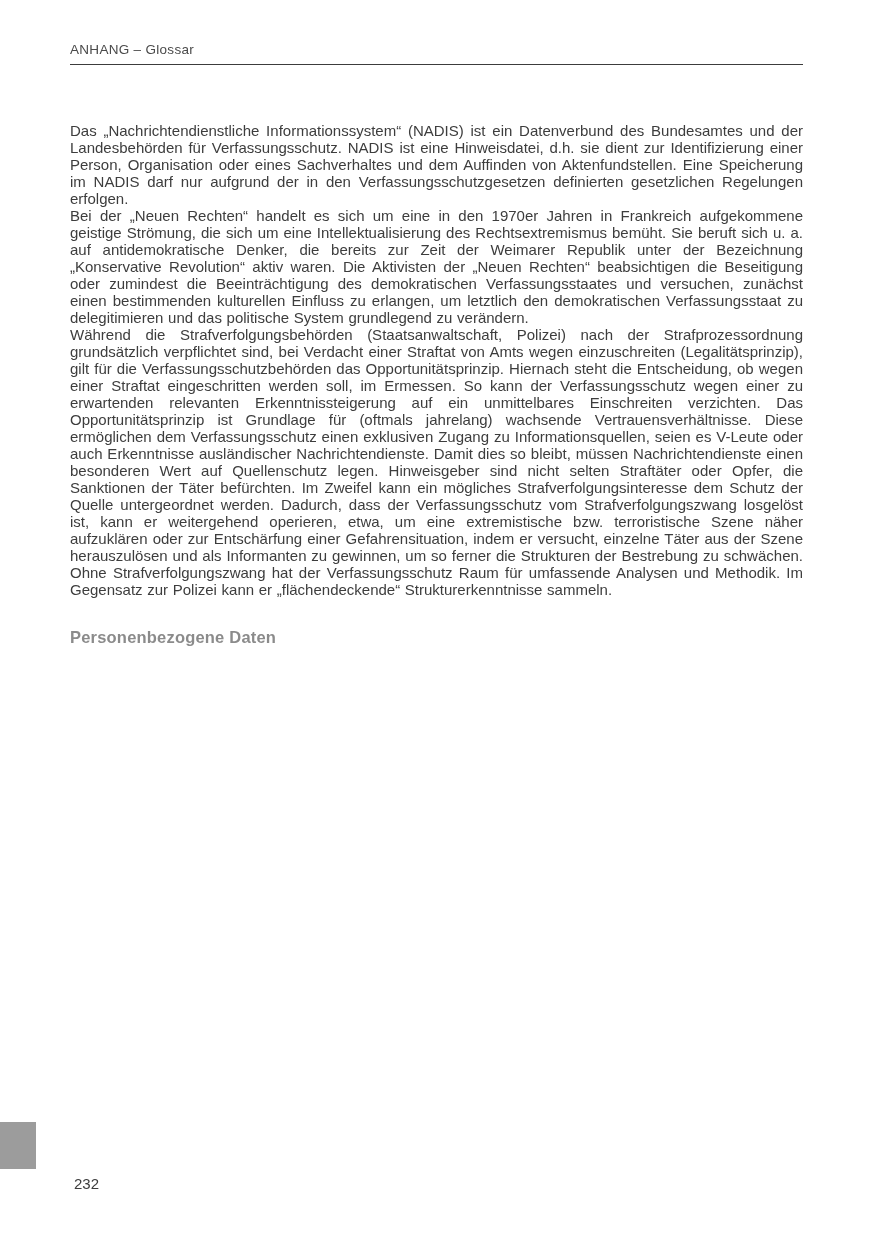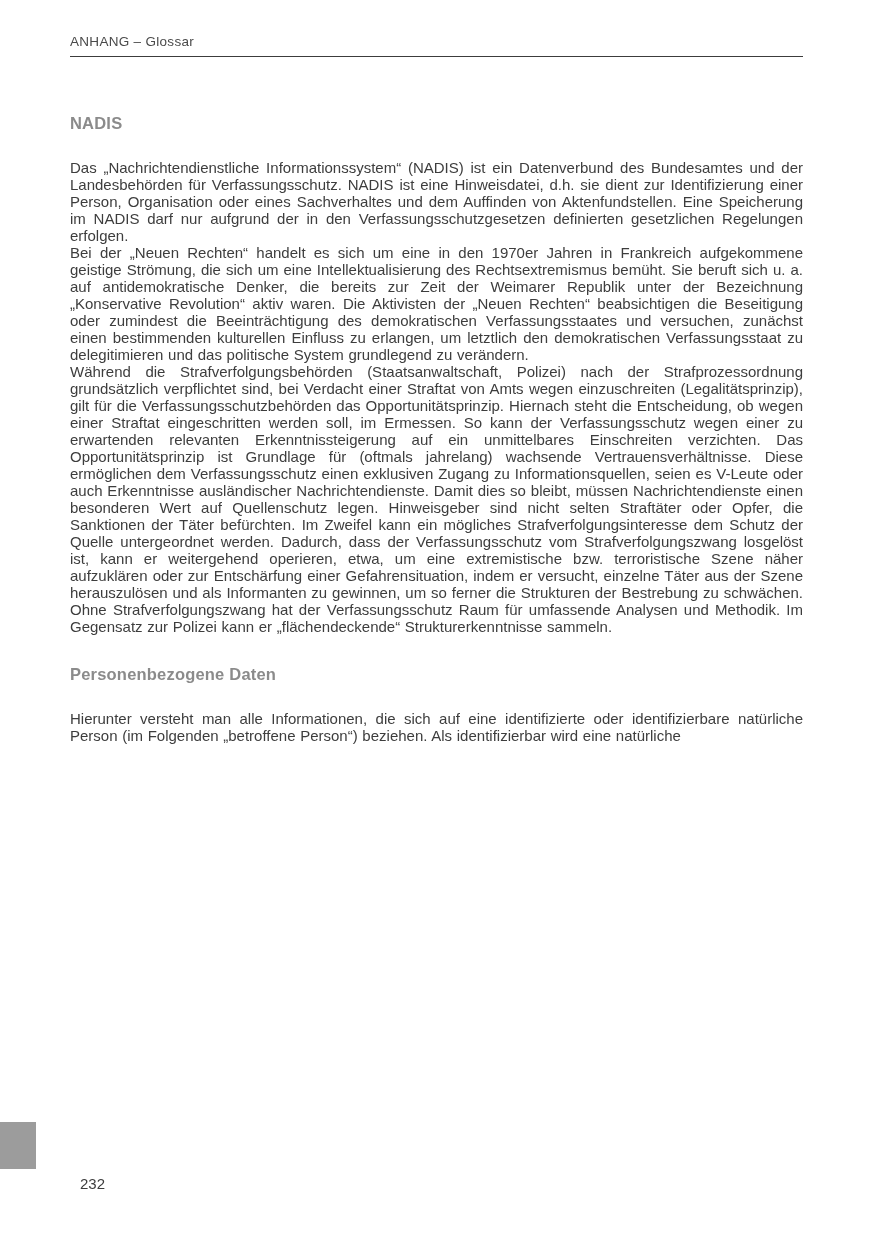--- a/index.html
+++ b/index.html
@@ -11,21 +11,21 @@
   .page {
     position: relative;
     width: 875px;
     height: 1241px;
     background: #ffffff;
     overflow: hidden;
     font-family: "Liberation Sans", sans-serif;
   }
   .content {
     position: relative;
-    margin: 4px 72px 0 70px;
+    margin: 12px 72px 0 70px;
     padding-top: 30px;
   }
   .running-head {
     font-size: 13.5px;
     color: #4a4a4a;
     letter-spacing: 0.3px;
   }
   .head-rule {
     border: none;
     border-top: 1px solid #3c3c3c;
@@ -57,55 +57,53 @@
   .edge-tab {
     position: absolute;
     left: 0;
     top: 1122px;
     width: 36px;
     height: 47px;
     background: #9c9c9c;
   }
   .page-number {
     position: absolute;
-    left: 80px;
+    left: 74px;
     top: 1175px;
     font-size: 15px;
     color: #3d3d3d;
   }
 </style>
 </head>
 <body>
 
 <div class="page">
   <div class="content">
 
     <header>
       <div class="running-head">ANHANG – Glossar</div>
       <hr class="head-rule">
     </header>
 
     <main>
 
       <section>
-        <h2 class="entry-heading">NADIS</h2>
         <p class="entry-body">Das „Nachrichtendienstliche Informationssystem“ (NADIS) ist ein Datenverbund des Bundesamtes und der Landesbehörden für Verfassungsschutz. NADIS ist eine Hinweisdatei, d.h. sie dient zur Identifizierung einer Person, Organisation oder eines Sachverhaltes und dem Auffinden von Aktenfundstellen. Eine Speicherung im NADIS darf nur aufgrund der in den Verfassungsschutzgesetzen definierten gesetzlichen Regelungen erfolgen.</p>
       </section>
 
       <section>
         <p class="entry-body">Bei der „Neuen Rechten“ handelt es sich um eine in den 1970er Jahren in Frankreich aufgekommene geistige Strömung, die sich um eine Intellektualisierung des Rechtsextremismus bemüht. Sie beruft sich u. a. auf antidemokratische Denker, die bereits zur Zeit der Weimarer Republik unter der Bezeichnung „Konservative Revolution“ aktiv waren. Die Aktivisten der „Neuen Rechten“ beabsichtigen die Beseitigung oder zumindest die Beeinträchtigung des demokratischen Verfassungsstaates und versuchen, zunächst einen bestimmenden kulturellen Einfluss zu erlangen, um letztlich den demokratischen Verfassungsstaat zu delegitimieren und das politische System grundlegend zu verändern.</p>
       </section>
 
       <section>
         <p class="entry-body">Während die Strafverfolgungsbehörden (Staatsanwaltschaft, Polizei) nach der Strafprozessordnung grundsätzlich verpflichtet sind, bei Verdacht einer Straftat von Amts wegen einzuschreiten (Legalitätsprinzip), gilt für die Verfassungsschutzbehörden das Opportunitätsprinzip. Hiernach steht die Entscheidung, ob wegen einer Straftat eingeschritten werden soll, im Ermessen. So kann der Verfassungsschutz wegen einer zu erwartenden relevanten Erkenntnissteigerung auf ein unmittelbares Einschreiten verzichten. Das Opportunitätsprinzip ist Grundlage für (oftmals jahrelang) wachsende Vertrauensverhältnisse. Diese ermöglichen dem Verfassungsschutz einen exklusiven Zugang zu Informationsquellen, seien es V-Leute oder auch Erkenntnisse ausländischer Nachrichtendienste. Damit dies so bleibt, müssen Nachrichtendienste einen besonderen Wert auf Quellenschutz legen. Hinweisgeber sind nicht selten Straftäter oder Opfer, die Sanktionen der Täter befürchten. Im Zweifel kann ein mögliches Strafverfolgungsinteresse dem Schutz der Quelle untergeordnet werden. Dadurch, dass der Verfassungsschutz vom Strafverfolgungszwang losgelöst ist, kann er weitergehend operieren, etwa, um eine extremistische bzw. terroristische Szene näher aufzuklären oder zur Entschärfung einer Gefahrensituation, indem er versucht, einzelne Täter aus der Szene herauszulösen und als Informanten zu gewinnen, um so ferner die Strukturen der Bestrebung zu schwächen. Ohne Strafverfolgungszwang hat der Verfassungsschutz Raum für umfassende Analysen und Methodik. Im Gegensatz zur Polizei kann er „flächendeckende“ Strukturerkenntnisse sammeln.</p>
       </section>
 
       <section>
         <h2 class="entry-heading">Personenbezogene Daten</h2>
-        <p class="entry-body">Hierunter versteht man alle Informationen, die sich auf eine identifizierte oder identifizierbare natürliche Person (im Folgenden „betroffene Person“) beziehen. Als identifizierbar wird eine natürliche</p>
       </section>
 
     </main>
   </div>
 
   <div class="edge-tab"></div>
 
   <div class="page-number">232</div>
 </div>
 

